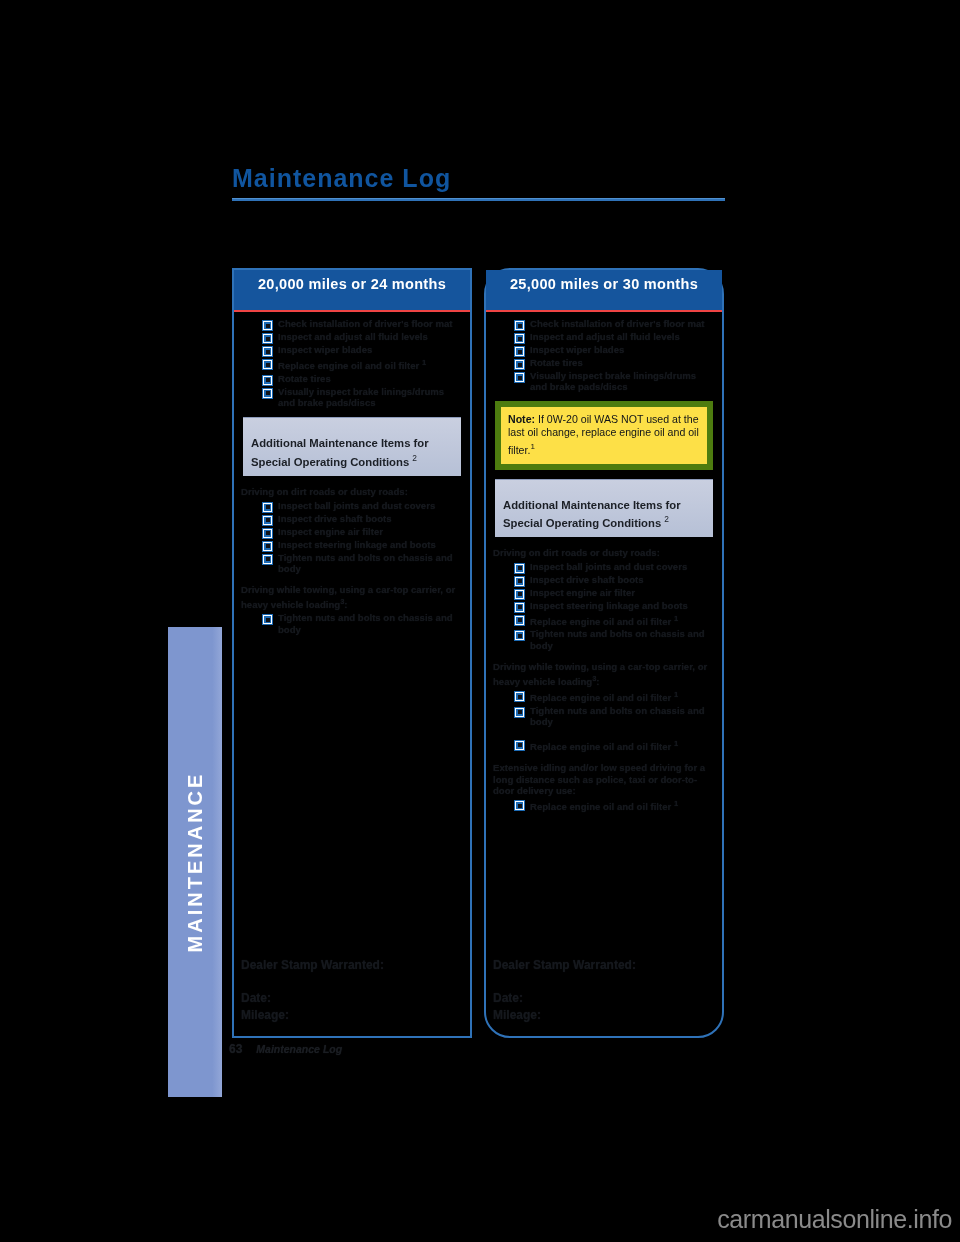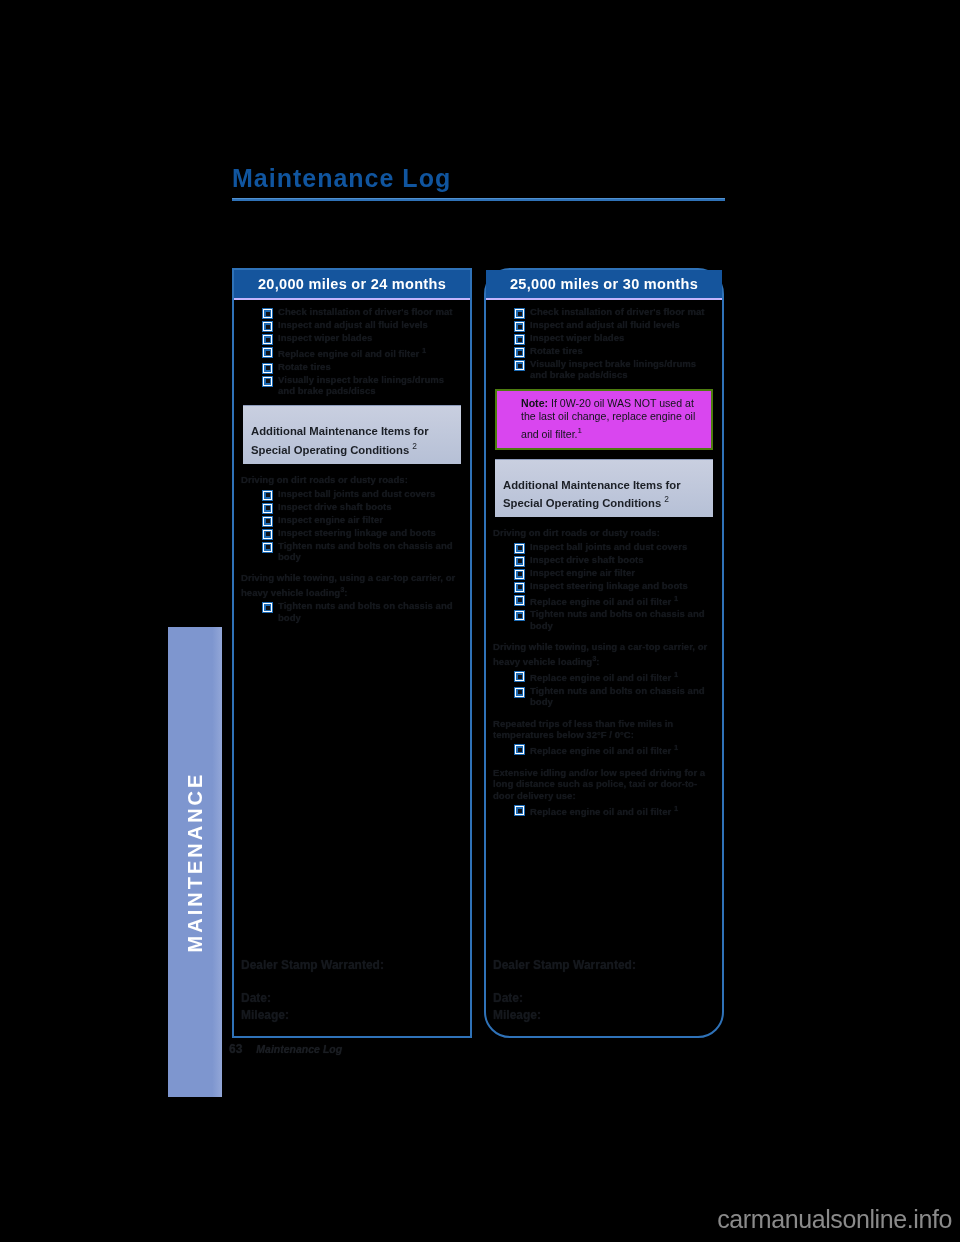--- a/index.html
+++ b/index.html
@@ -61,23 +61,23 @@
     width: 240px;
     border: 2px solid #2f72b8;
     background: #000;
   }
   .col-head {
     background: #15559d;
     color: #ffffff;
     text-align: center;
     font-size: 14.5px;
     font-weight: bold;
-    padding: 6px 0 6px;
+    padding: 6px 0 18px;
     letter-spacing: 0.3px;
-    border-bottom: 2px solid #c4b5fd;
+    border-bottom: 2px solid #ef4444;
   }
   .col-body {
     padding: 6px 7px 8px 7px;
     position: relative;
   }
 
   
   ul.checklist { list-style: none; margin-left: 22px; }
   ul.checklist li {
     display: flex;
@@ -106,23 +106,23 @@
     font-size: 9.6px;
     font-weight: bold;
     line-height: 11.4px;
     text-shadow: 0 0 1px #15181d;
   }
   .item-text sup { font-size: 7.5px; }
 
   
   .note-box {
     margin: 8px 2px 0 2px;
-    border: 2px solid #4d7c0f;
-    background: #d946ef;
-    padding: 6px 7px 7px 24px;
+    border: 6px solid #4d7c0f;
+    background: #fde047;
+    padding: 6px 7px 7px 7px;
   }
   .note-text {
     font-size: 10.6px;
     line-height: 13.4px;
     color: #111418;
   }
   .note-text b { font-weight: bold; }
   .note-text sup { font-size: 8px; }
 
   
@@ -349,21 +349,20 @@
                 <span class="cbox"></span>
                 <span class="item-text">Replace engine oil and oil filter <sup>1</sup></span>
               </li>
               <li>
                 <span class="cbox"></span>
                 <span class="item-text">Tighten nuts and bolts on chassis and body</span>
               </li>
             </ul>
           </div>
           <div class="cond-group">
-            <div class="cond-title">Repeated trips of less than five miles in temperatures below 32°F / 0°C:</div>
             <ul class="checklist">
               <li>
                 <span class="cbox"></span>
                 <span class="item-text">Replace engine oil and oil filter <sup>1</sup></span>
               </li>
             </ul>
           </div>
           <div class="cond-group">
             <div class="cond-title">Extensive idling and/or low speed driving for a long distance such as police, taxi or door-to-door delivery use:</div>
             <ul class="checklist">

